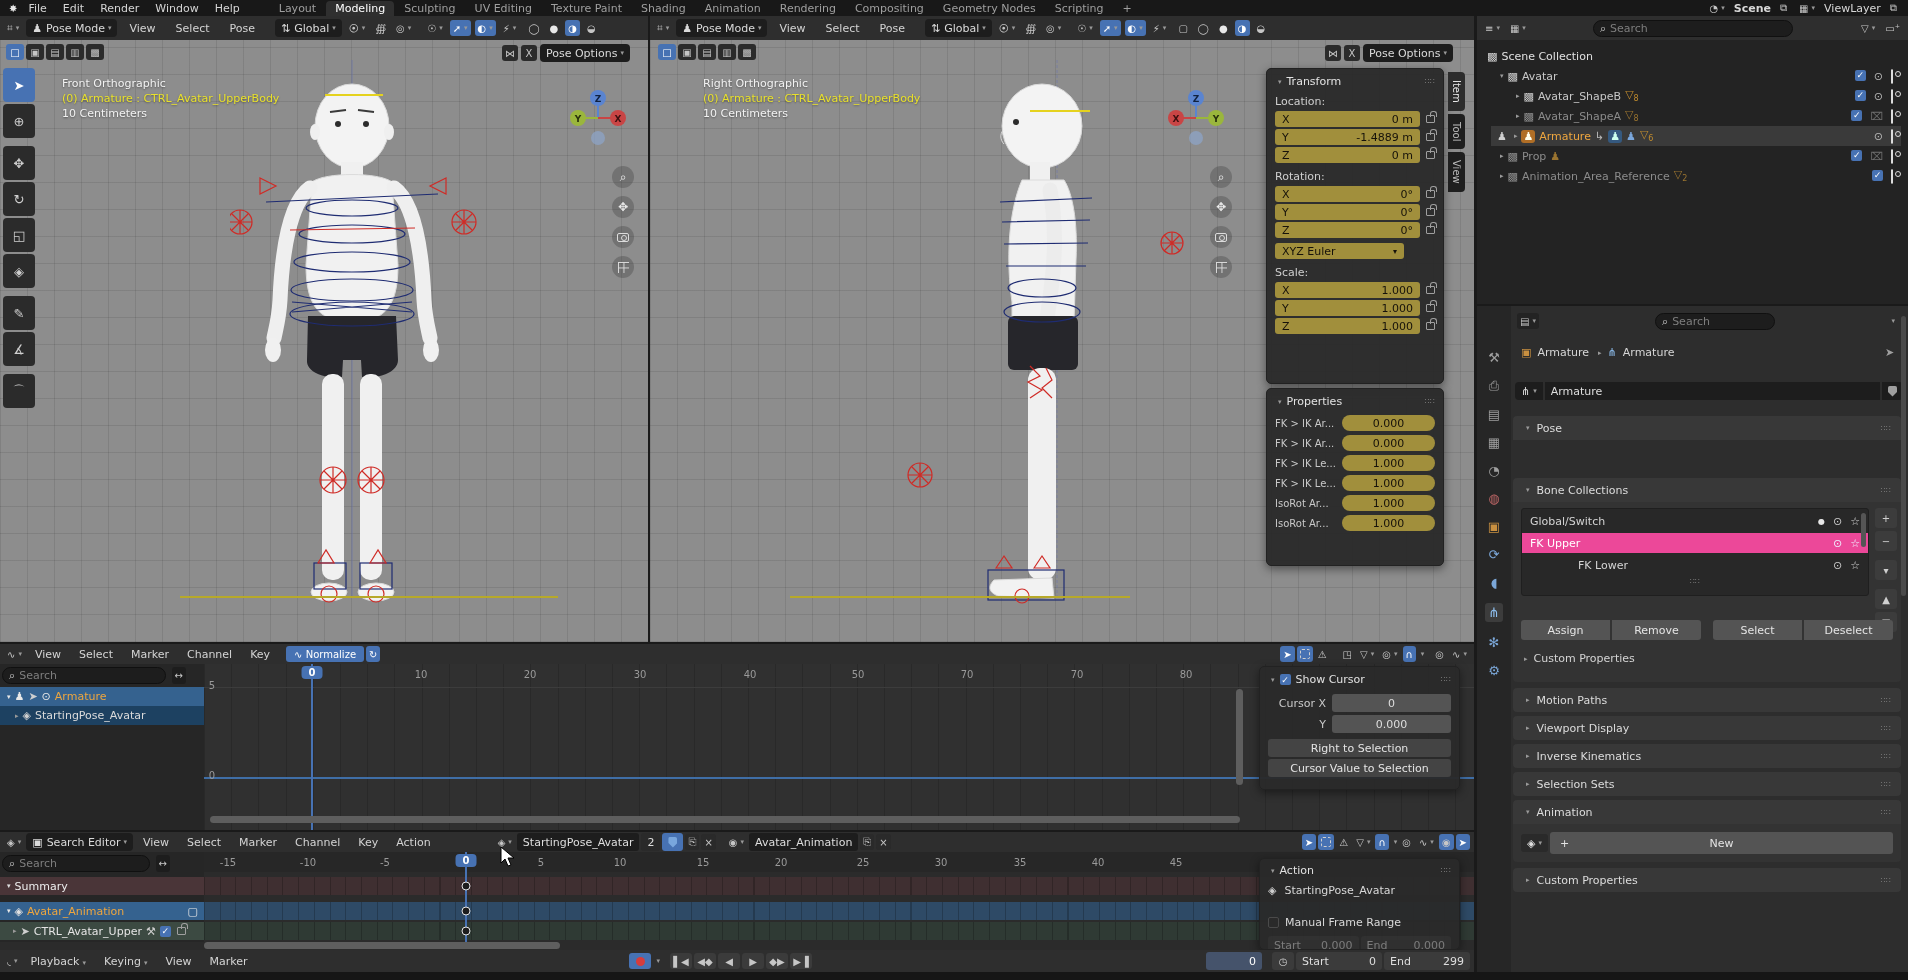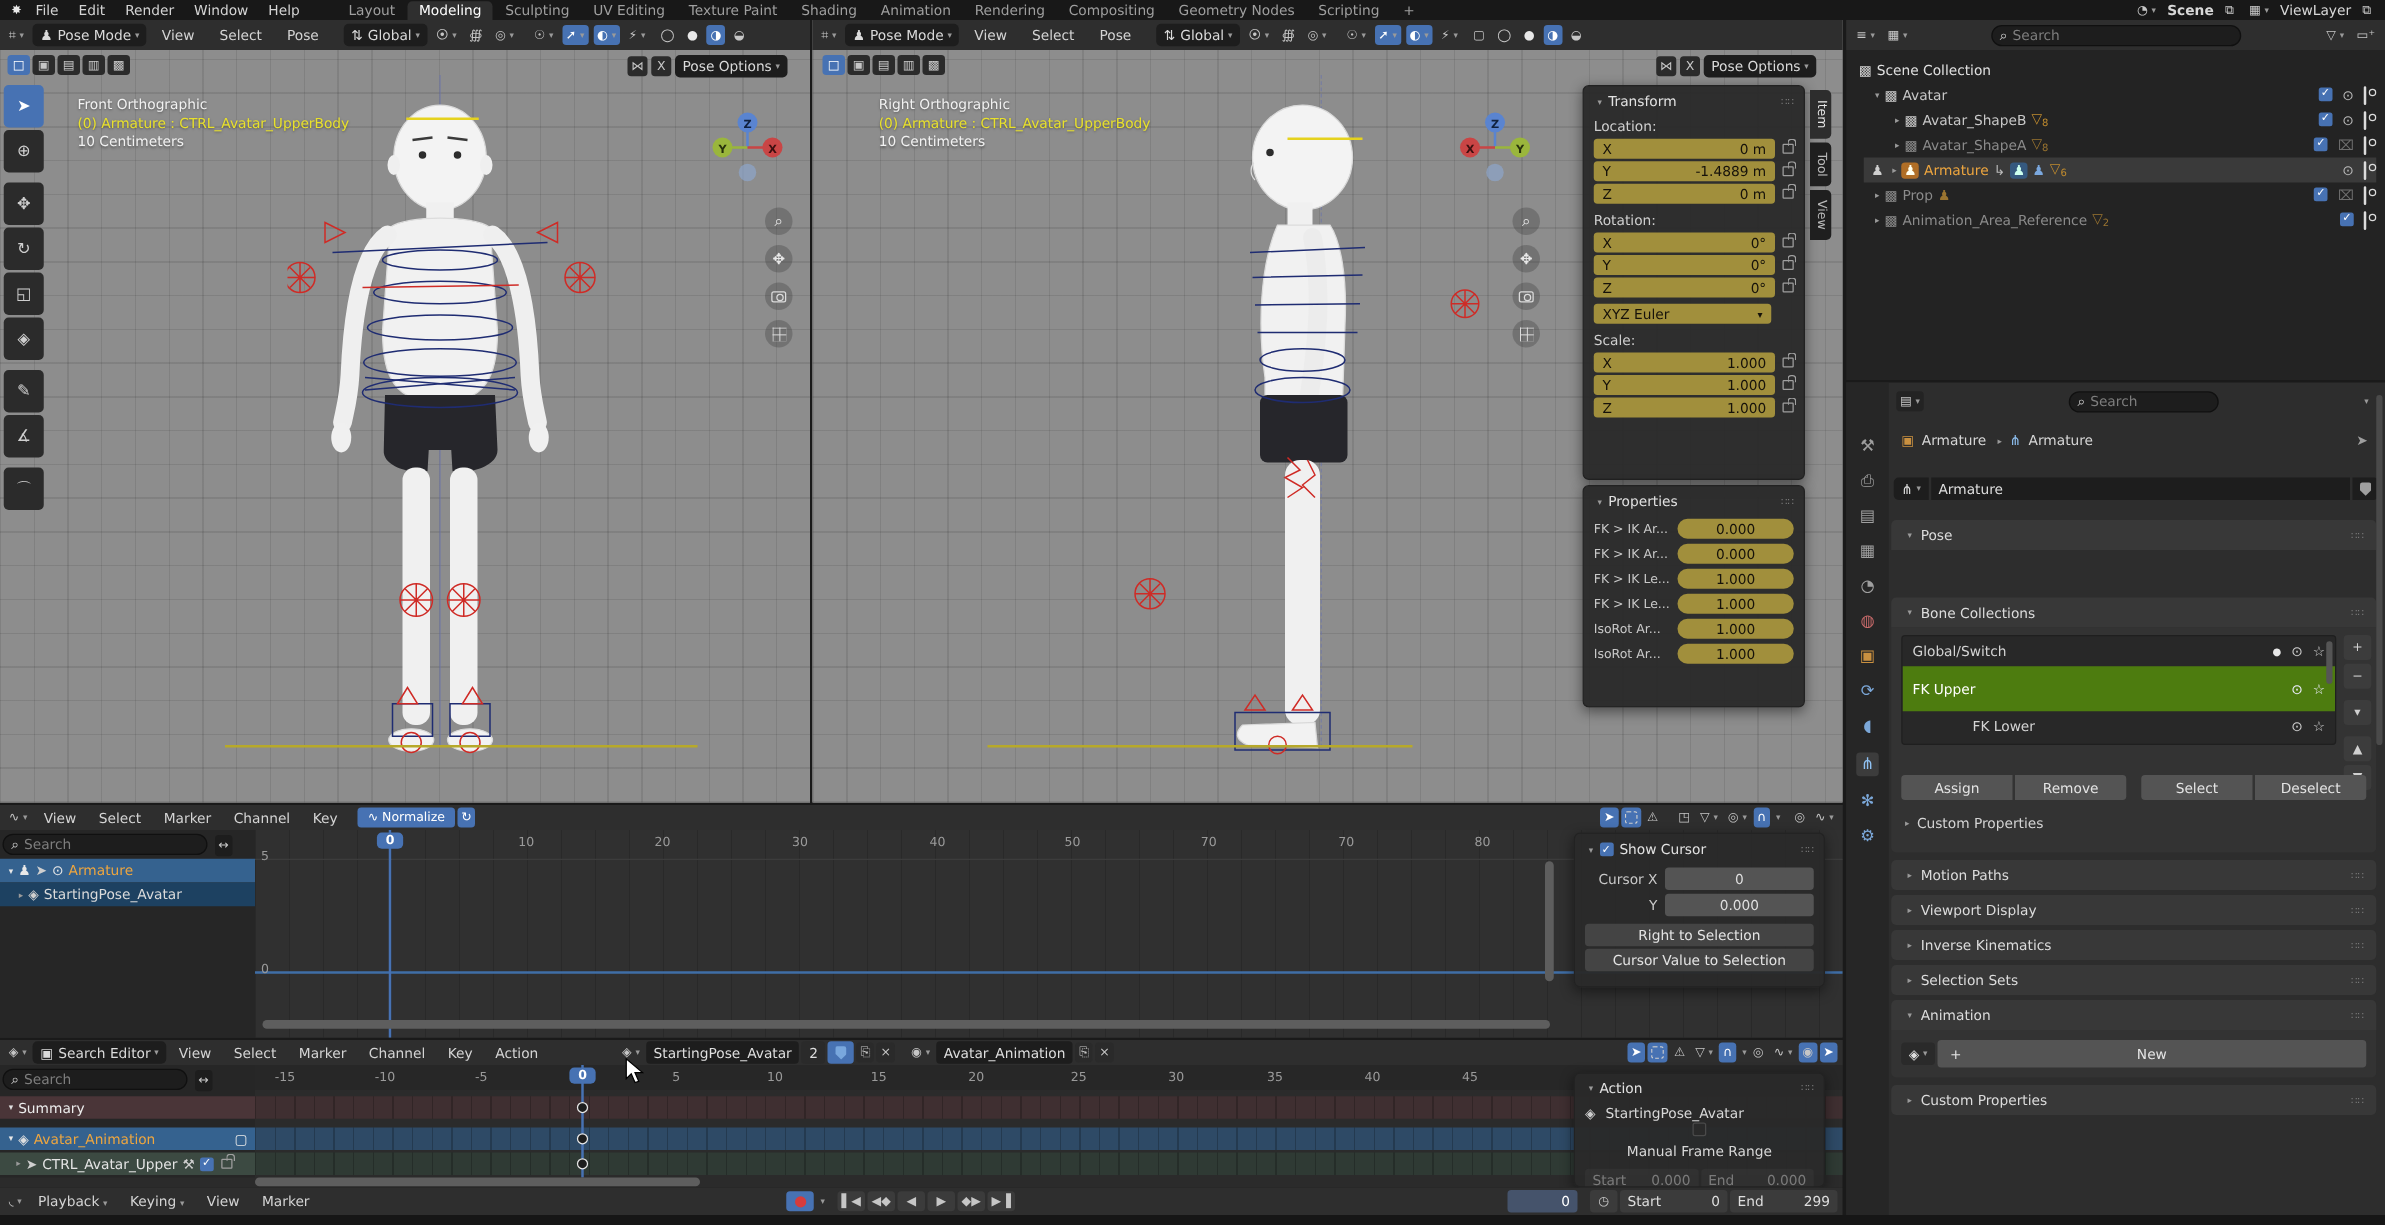--- a/index.html
+++ b/index.html
@@ -382,21 +382,21 @@
           </div>
           <span class="lock"></span>
         </div>
       <div class="row">
           <div class="kfield" style="flex:1;">
             <span>Z</span>
             <span class="val">0°</span>
           </div>
           <span class="lock"></span>
         </div>
-      <div class="kfield" style="margin-top:5px;margin-right:18px;text-align:right;">
+      <div class="kfield" style="margin-top:5px;margin-right:31px;text-align:right;">
           <span>XYZ Euler</span>
           <span class="val" style="font-size:8px;">▾</span>
         </div>
       <div style="margin:7px 0 3px;color:#cfcfcf;">Scale:</div>
       <div class="row" style="margin-bottom:2px;">
           <div class="kfield" style="flex:1;">
             <span>X</span>
             <span class="val">1.000</span>
           </div>
           <span class="lock"></span>
@@ -611,21 +611,21 @@
     <div class="a" style="left:36px;top:196px;width:388px;height:180px;background:#333333;border-radius:0 0 4px 4px;">
       <div class="a" style="left:8px;top:6px;width:348px;height:88px;background:#282828;border:1px solid #1f1f1f;border-radius:3px;overflow:hidden;">
         <div class="row" style="height:24px;padding:0 8px;gap:6px;">
           <span style="color:#d4d4d4;">Global/Switch</span>
           <span style="margin-left:auto;display:flex;gap:8px;align-items:center;">
             <span style="color:#e8e8e8;font-size:8px;">●</span>
             <span style="color:#cfcfcf;">⊙</span>
             <span style="color:#cfcfcf;">☆</span>
           </span>
         </div>
-        <div class="row" style="height:36px;padding:0 8px;gap:6px;background:#4d7c0f;">
+        <div class="row" style="height:20px;padding:0 8px;gap:6px;background:#ec4899;">
           <span style="color:#fff;">FK Upper</span>
           <span style="margin-left:auto;display:flex;gap:8px;align-items:center;">
             <span style="color:#eef;">⊙</span>
             <span style="color:#eef;">☆</span>
           </span>
         </div>
         <div class="row" style="height:24px;padding:0 8px;gap:6px;">
           <span style="color:#d4d4d4;margin-left:48px;">FK Lower</span>
           <span style="margin-left:auto;display:flex;gap:8px;align-items:center;">
             <span style="color:#cfcfcf;">⊙</span>
@@ -890,21 +890,21 @@
     <div class="a panel" style="left:1259px;top:26px;width:201px;height:92px;padding:5px 8px;overflow:hidden;">
       <div class="phead">
           <span class="chev">▾</span>
           <span>Action</span>
           <span class="dots" style="margin-left:auto;">∷∷</span>
         </div>
       <div class="row" style="margin-top:7px;gap:8px;">
         <span style="color:#cfcfcf;">◈</span>
         <span style="color:#d8d8d8;">StartingPose_Avatar</span>
       </div>
-      <div class="row" style="margin-top:1px;gap:6px;flex-direction:column;">
+      <div class="row" style="margin-top:19px;gap:6px;">
         <span class="checkbox off"></span>
         <span style="color:#d8d8d8;">Manual Frame Range</span>
       </div>
       <div class="row" style="margin-top:7px;gap:2px;opacity:0.45;">
         <div class="chip" style="flex:1;background:#3a3a3a;">
             <span>Start</span>
             <span style="margin-left:auto;">0.000</span>
           </div>
         <div class="chip" style="flex:1;background:#3a3a3a;">
             <span>End</span>

